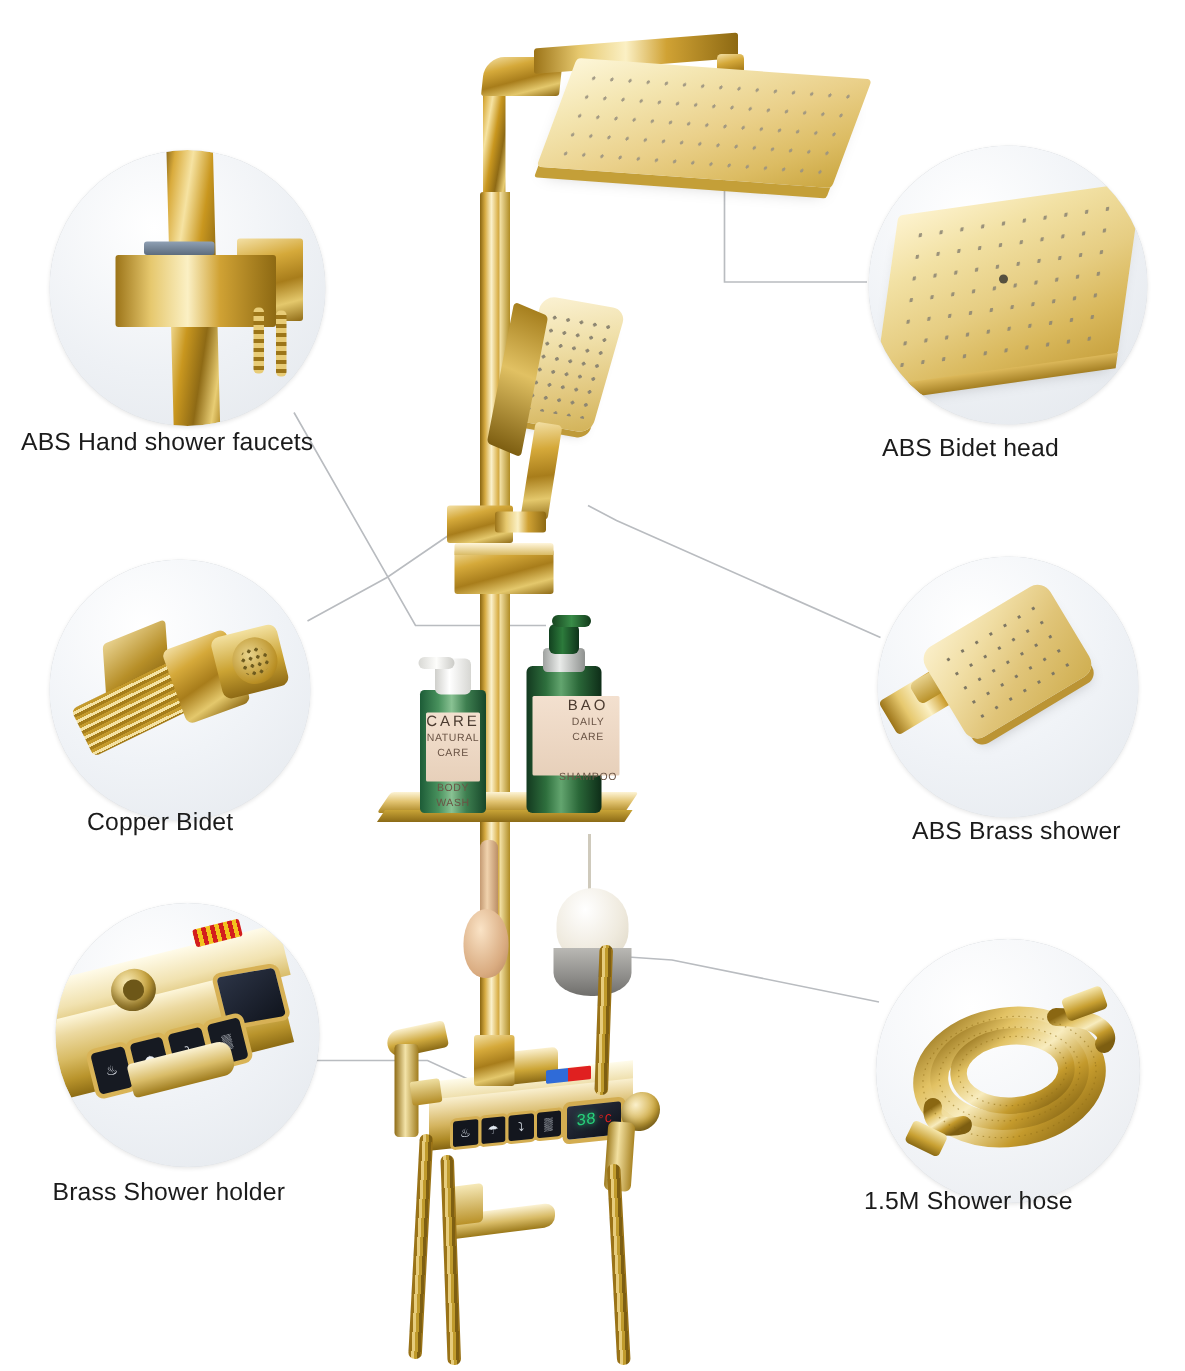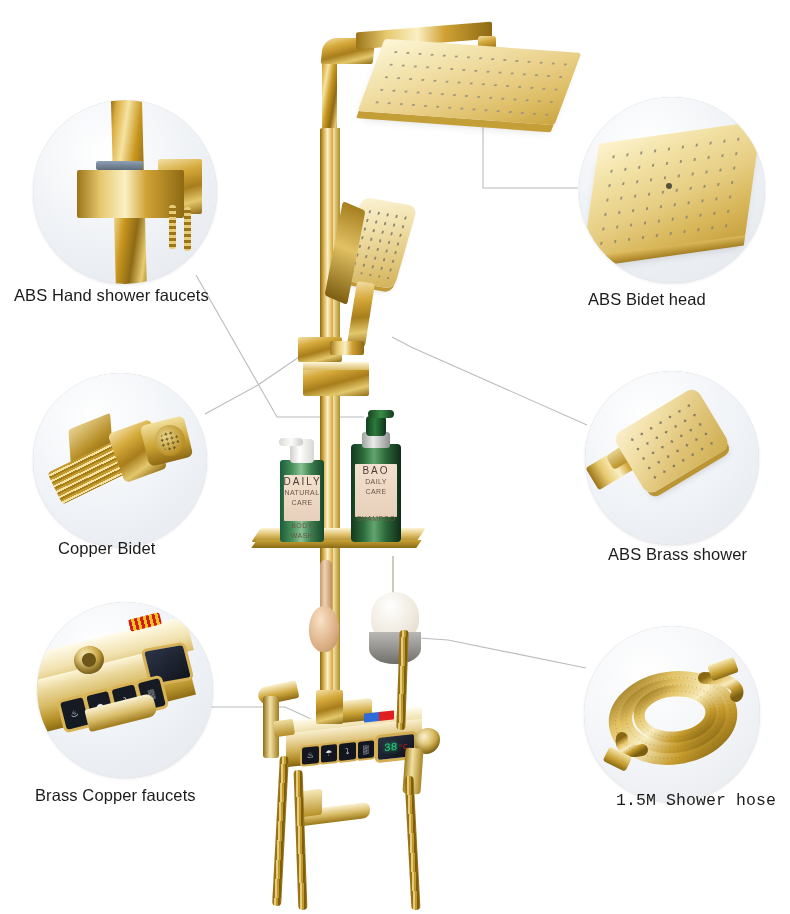--- a/index.html
+++ b/index.html
@@ -205,33 +205,33 @@
     <div class="part" style="left:256px;top:528px;width:165px;height:14px;
                 transform:skewX(-34deg);
                 background:linear-gradient(180deg,#fdf4d6,#e2c472 45%,#a98421);border-radius:2px;"></div>
     <div class="part" style="left:254px;top:540px;width:165px;height:8px;
                 transform:skewX(-34deg);
                 background:linear-gradient(180deg,#c9a437,#8b6a16);"></div>
 
     <div class="part" style="left:280px;top:460px;width:44px;height:82px;border-radius:3px;
                 background:linear-gradient(90deg,#1d5c37 0%,#48915d 28%,#89c293 48%,#3e7f50 70%,#17472a 100%);">
       <div class="bottle-label" style="top:18%;height:56%;">
-        <span class="bl-brand">DAILY</span>
+        <span class="bl-brand">CARE</span>
         <span>NATURAL CARE</span>
         <span style="margin-top:14px;">BODY WASH</span>
       </div>
     </div>
     <div class="part" style="left:290px;top:439px;width:24px;height:24px;border-radius:4px;
                 background:linear-gradient(90deg,#cfcfcb,#ffffff 40%,#d6d6d2);"></div>
     <div class="part" style="left:279px;top:438px;width:24px;height:8px;border-radius:4px;
                 background:linear-gradient(90deg,#d8d8d4,#fdfdfb,#cbcbc7);"></div>
 
     <div class="part" style="left:351px;top:444px;width:50px;height:98px;border-radius:4px;
                 background:linear-gradient(90deg,#13391f 0%,#2e6f3d 26%,#63a56f 46%,#2a6738 70%,#0e2d18 100%);">
-      <div class="bottle-label" style="top:20%;height:54%;">
+      <div class="bottle-label" style="top:20%;height:54%;padding-left:16px;">
         <span class="bl-brand">BAO</span>
         <span>DAILY CARE</span>
         <span style="margin-top:18px;">SHAMPOO</span>
       </div>
     </div>
     <div class="part" style="left:362px;top:432px;width:28px;height:16px;border-radius:3px;
                 background:linear-gradient(90deg,#9fa2a0,#e9ebe9 40%,#8e918f);"></div>
     <div class="part" style="left:366px;top:416px;width:20px;height:20px;border-radius:4px;
                 background:linear-gradient(90deg,#12411f,#2c7a3b 45%,#0e331a);"></div>
     <div class="part" style="left:368px;top:410px;width:26px;height:8px;border-radius:4px;
@@ -366,21 +366,21 @@
           <div id="b5-screen"></div>
           <div class="keyrow">
             <div class="key">♨</div>
             <div class="key">☂</div>
             <div class="key">⤵</div>
             <div class="key">▒</div>
           </div>
           <div id="b5-lever"></div>
         </div>
       </div>
-      <div class="caption" style="left:35px;top:787px;">Brass Copper faucets</div>
+      <div class="caption" style="left:35px;top:787px;">Brass Shower holder</div>
     </div>
 
     <div class="callout">
       <div class="bubble" style="left:584px;top:626px;width:176px;height:176px;">
         <div class="inner" style="background:radial-gradient(circle at 36% 26%,#ffffff 0%,#f3f5f8 50%,#e7eaee 100%);">
           <svg viewBox="0 0 176 176" width="176" height="176">
             <defs>
               <linearGradient id="hg" x1="0" y1="0" x2="1" y2="1">
                 <stop offset="0%" stop-color="#8a6712"></stop>
                 <stop offset="25%" stop-color="#e2c264"></stop>
@@ -399,17 +399,17 @@
             <g stroke="#8f6d17" stroke-width="0.8" opacity=".55" fill="none">
               <ellipse cx="89" cy="92" rx="58" ry="40" transform="rotate(-8 89 92)" stroke-dasharray="1 3"></ellipse>
               <ellipse cx="89" cy="90" rx="47" ry="31" transform="rotate(-6 89 90)" stroke-dasharray="1 3"></ellipse>
               <ellipse cx="91" cy="88" rx="36" ry="23" transform="rotate(-4 91 88)" stroke-dasharray="1 3"></ellipse>
             </g>
           </svg>
           <div id="b6-end1"></div>
           <div id="b6-end2"></div>
         </div>
       </div>
-      <div class="caption" style="left:616px;top:793px;font-family:Liberation Mono, monospace;">1.5M Shower hose</div>
+      <div class="caption" style="left:576px;top:793px;">1.5M Shower hose</div>
     </div>
 
   </div>
 </div>
 
 </body></html>

